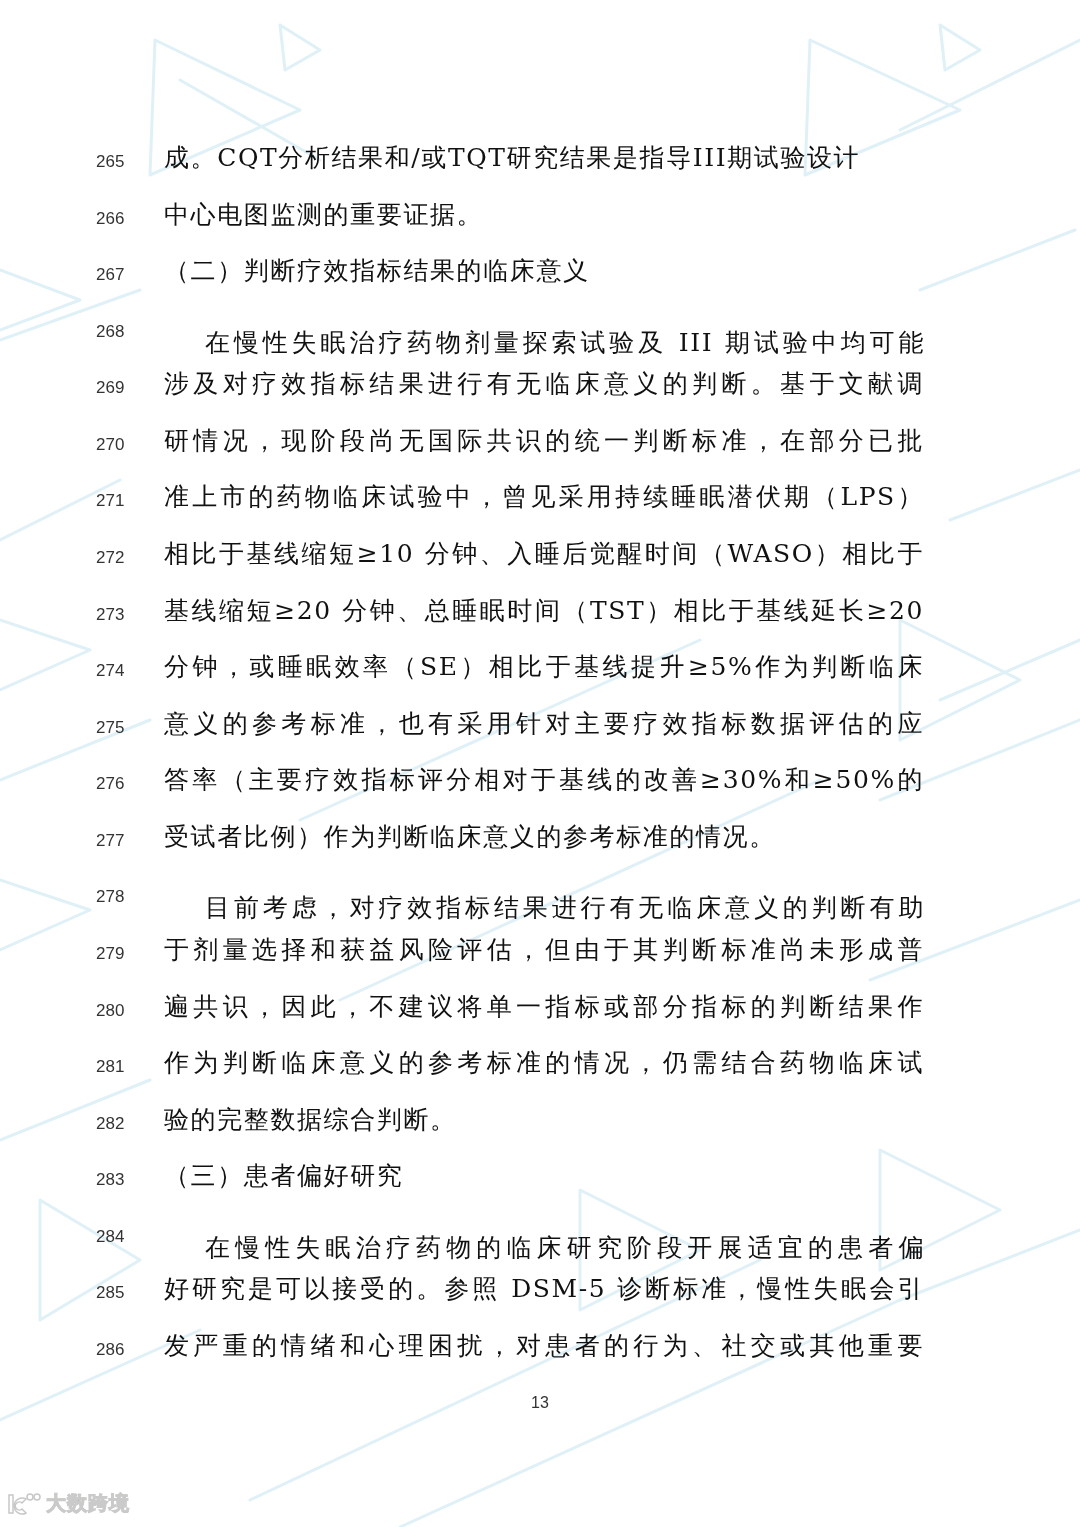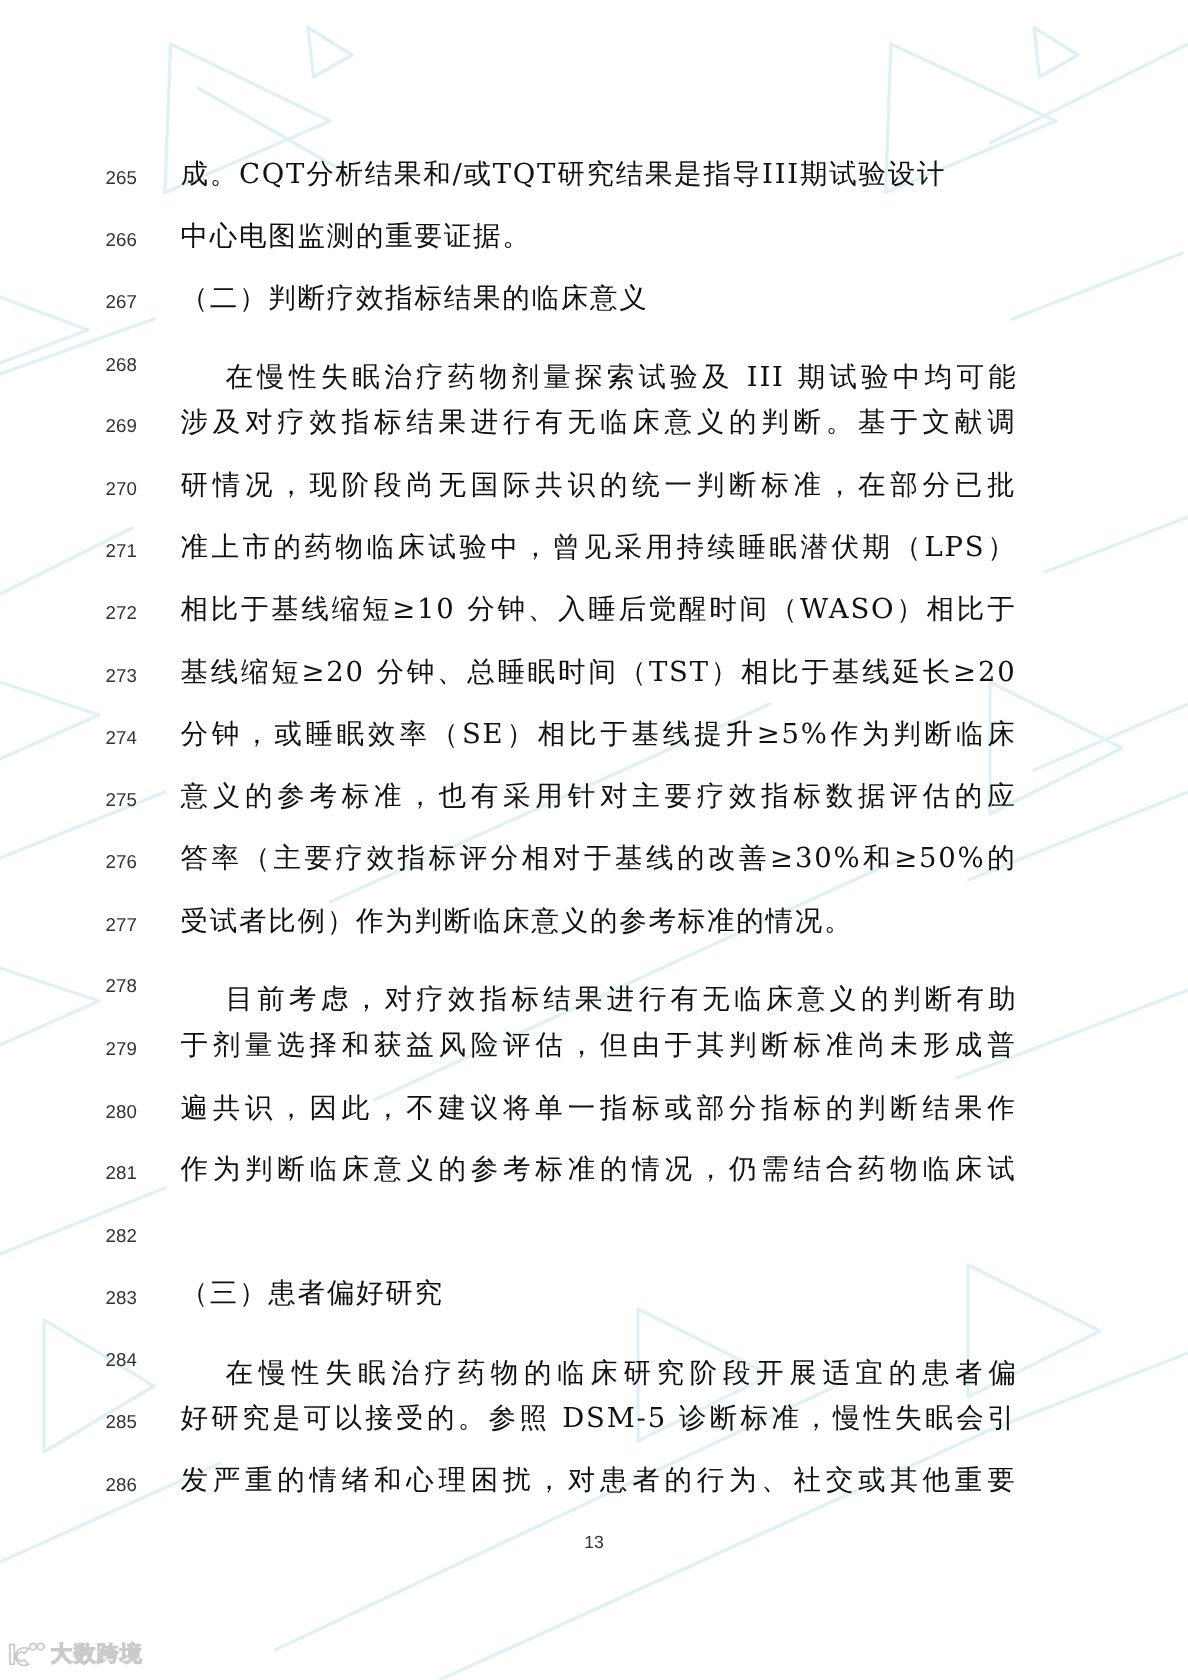--- a/index.html
+++ b/index.html
@@ -202,20 +202,21 @@
   <div class="line" style="top:985px">
     <span class="line-no">280</span>
     <span class="line-text justify">遍共识，因此，不建议将单一指标或部分指标的判断结果作</span>
   </div>
   <div class="line" style="top:1041px">
     <span class="line-no">281</span>
     <span class="line-text justify">作为判断临床意义的参考标准的情况，仍需结合药物临床试</span>
   </div>
   <div class="line" style="top:1098px">
     <span class="line-no">282</span>
+    <span class="line-text">验的完整数据综合判断。</span>
   </div>
   <div class="line" style="top:1154px">
     <span class="line-no">283</span>
     <span class="line-text">（三）患者偏好研究</span>
   </div>
   <div class="line" style="top:1211px">
     <span class="line-no">284</span>
     <span class="line-text indent justify">在慢性失眠治疗药物的临床研究阶段开展适宜的患者偏</span>
   </div>
   <div class="line" style="top:1267px">

